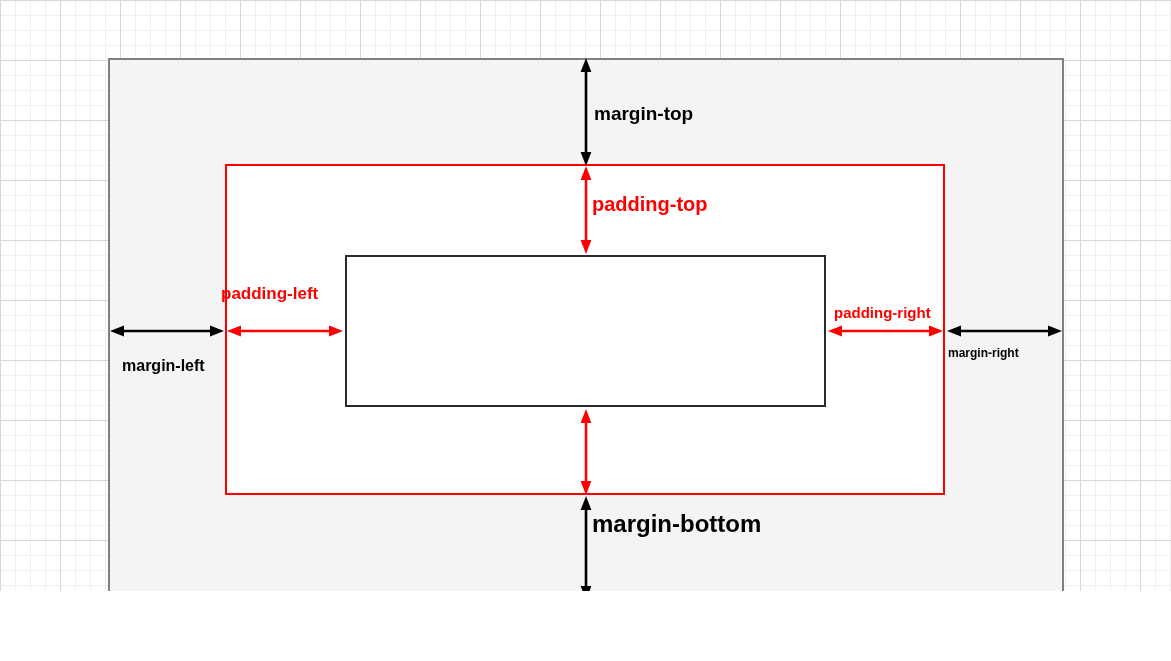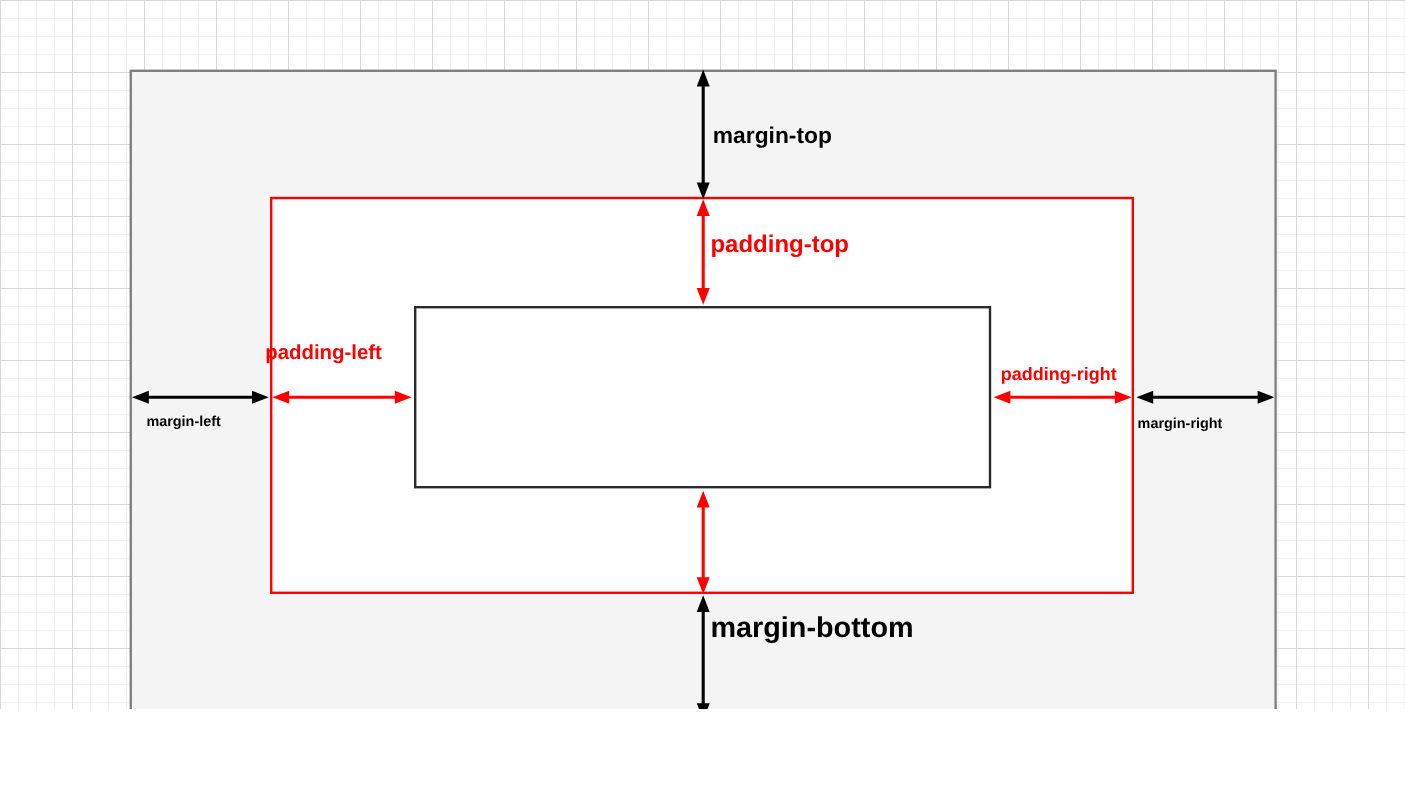--- a/index.html
+++ b/index.html
@@ -54,21 +54,21 @@
     white-space: nowrap;
     line-height: 1;
   }
   .label-black { color: #000000; }
   .label-red   { color: #ff0000; text-align: right; }
 
   #label-margin-top    { left: 594px; top: 104px; font-size: 19px; }
   #label-padding-top   { left: 592px; top: 194px; font-size: 20px; }
   #label-padding-left  { left: 221px; top: 285px; font-size: 17px; }
   #label-padding-right { left: 834px; top: 285px; font-size: 15px; margin-top: 20px; }
-  #label-margin-left   { left: 122px; top: 345px; font-size: 12px; }
+  #label-margin-left   { left: 122px; top: 358px; font-size: 16px; }
   #label-margin-right  { left: 948px; top: 347px; font-size: 12px; }
   #label-padding-bottom{ left: 603px; top: 447px; font-size: 21px; }
   #label-margin-bottom { left: 592px; top: 512px; font-size: 24px; }
 </style>
 </head>
 <body>
 
 <div id="canvas">
 
   <div class="box" id="margin-box"></div>

